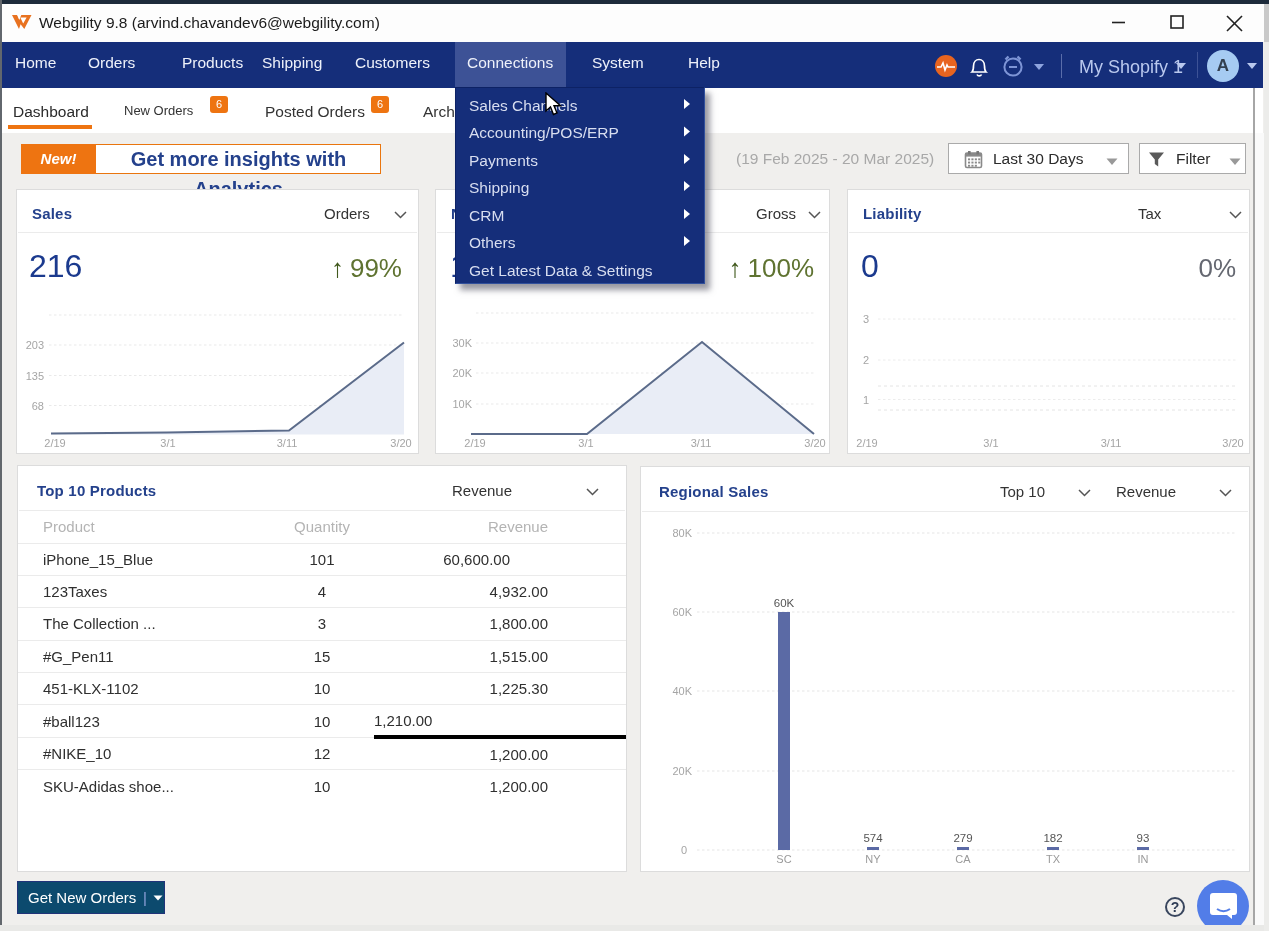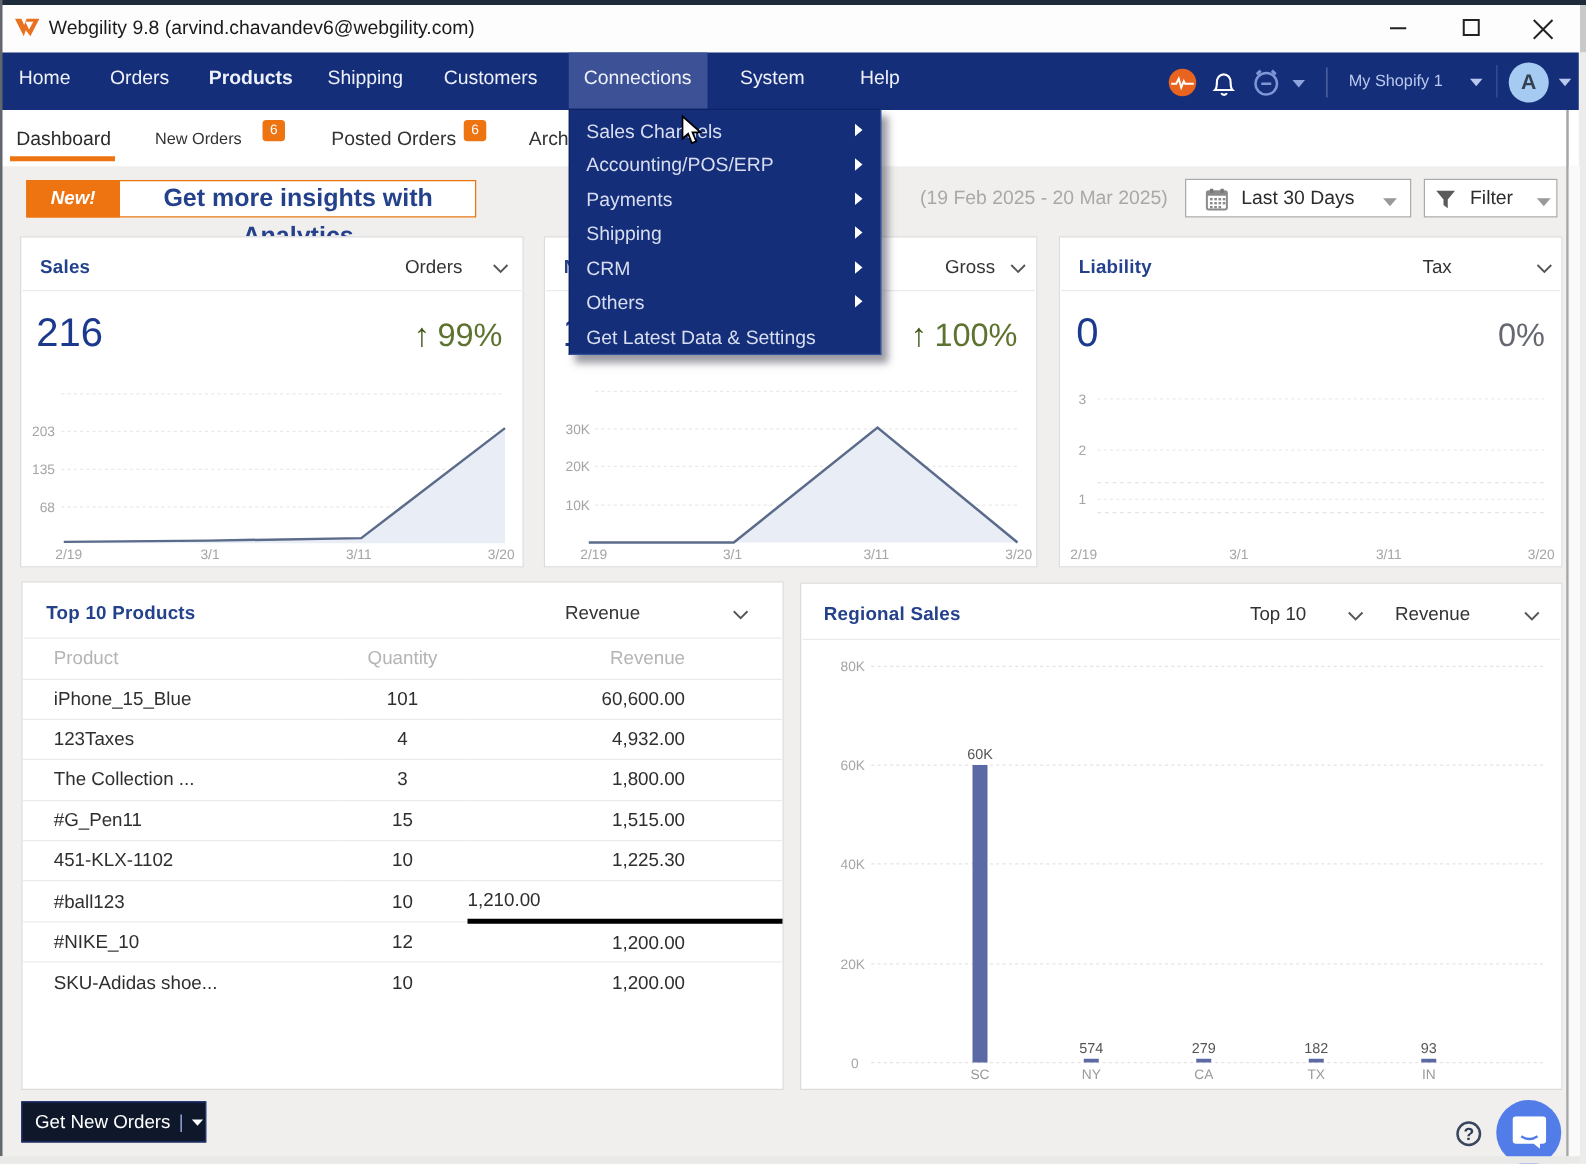--- a/index.html
+++ b/index.html
@@ -29,41 +29,41 @@
   <rect x="66" y="6" width="12" height="12" fill="none" stroke="#222" stroke-width="1.6"></rect>
   <line x1="122" y1="6" x2="137" y2="21" stroke="#222" stroke-width="1.6"></line>
   <line x1="137" y1="6" x2="122" y2="21" stroke="#222" stroke-width="1.6"></line>
 </svg>
 
 <div class="abs" style="left:0;top:42px;width:1263px;height:46px;background:#152e7a;"></div>
 <div class="abs" style="left:455px;top:42px;width:111px;height:46px;background:#3d5296;"></div>
 <div class="abs" style="top:54px;left:0;width:760px;height:22px;font-size:15.5px;color:#eef1fa;">
   <span class="abs" style="left:15px;">Home</span>
   <span class="abs" style="left:88px;">Orders</span>
-  <span class="abs" style="left:167px;font-weight:bold;">Products</span>
+  <span class="abs" style="left:182px;">Products</span>
   <span class="abs" style="left:262px;">Shipping</span>
   <span class="abs" style="left:355px;">Customers</span>
   <span class="abs" style="left:467px;">Connections</span>
   <span class="abs" style="left:592px;">System</span>
   <span class="abs" style="left:664px;margin-left:24px;">Help</span>
 </div>
 
 <svg class="abs" style="left:930px;top:50px;" width="125" height="34" viewBox="0 0 125 34">
   <circle cx="16" cy="16" r="11" fill="#e8641f"></circle>
   <polyline points="7,17 11,17 13,13 15,20 17,15 18,17 25,17" fill="none" stroke="#fff" stroke-width="1.6"></polyline>
   <path d="M42 22 c0,0 1.5,-1.5 1.5,-6 c0,-4 2.5,-6.5 5.5,-6.5 c3,0 5.5,2.5 5.5,6.5 c0,4.5 1.5,6 1.5,6 z" fill="none" stroke="#fff" stroke-width="1.7"></path>
   <path d="M47 24.5 a2.5 2.5 0 0 0 4.5 0" fill="none" stroke="#fff" stroke-width="1.7"></path>
   <circle cx="83" cy="17" r="8.6" fill="none" stroke="#7e95d6" stroke-width="2"></circle>
   <line x1="79" y1="17" x2="87" y2="17" stroke="#7e95d6" stroke-width="2"></line>
   <line x1="75.5" y1="9.5" x2="78.5" y2="6.5" stroke="#7e95d6" stroke-width="2.4"></line>
   <line x1="90.5" y1="9.5" x2="87.5" y2="6.5" stroke="#7e95d6" stroke-width="2.4"></line>
   <path d="M104 14 l10 0 l-5 6 z" fill="#8ea4de"></path>
 </svg>
 <div class="abs" style="left:1061px;top:54px;width:1px;height:24px;background:#5a6daa;"></div>
-<div class="abs" style="left:1079px;top:57px;font-size:13px;color:#b9c8ee;">My Shopify 1</div>
+<div class="abs" style="left:1079px;top:57px;font-size:18px;color:#b9c8ee;">My Shopify 1</div>
 <svg class="abs" style="left:1174px;top:61px;" width="14" height="10" viewBox="0 0 14 10">
     <path d="M2 2 l10 0 l-5 6 z" fill="#b9c8ee"></path>
   </svg>
 <div class="abs" style="left:1197px;top:52px;width:1px;height:26px;background:#3d5296;"></div>
 <div class="abs" style="left:1207px;top:50px;width:32px;height:32px;border-radius:50%;background:#a6cbf2;color:#33404f;font-size:17px;font-weight:bold;text-align:center;line-height:32px;">A</div>
 <svg class="abs" style="left:1245px;top:61px;" width="14" height="10" viewBox="0 0 14 10">
     <path d="M2 2 l10 0 l-5 6 z" fill="#b9c8ee"></path>
   </svg>
 
 <div class="abs" style="left:0;top:88px;width:1263px;height:45px;background:#ffffff;"></div>
@@ -228,21 +228,21 @@
         </colgroup>
       <tbody>
           <tr style="color:#b4b4b4;height:33px;">
         <td style="padding-left:25px;border-bottom:1px solid #ebebeb;">Product</td>
         <td style="text-align:center;border-bottom:1px solid #ebebeb;">Quantity</td>
         <td style="text-align:right;padding-right:78px;border-bottom:1px solid #ebebeb;">Revenue</td>
       </tr>
       <tr style="height:32.4px;margin-top:45px;">
             <td style="padding-left:25px;border-bottom:1px solid #ebebeb;">iPhone_15_Blue</td>
             <td style="text-align:center;border-bottom:1px solid #ebebeb;">101</td>
-            <td style="text-align:right;padding-right:78px;border-bottom:1px solid #ebebeb;">60,600.00</td>
+            <td style="text-align:right;padding-right:116px;border-bottom:1px solid #ebebeb;">60,600.00</td>
           </tr>
       <tr style="height:32.4px;">
             <td style="padding-left:25px;border-bottom:1px solid #ebebeb;">123Taxes</td>
             <td style="text-align:center;border-bottom:1px solid #ebebeb;">4</td>
             <td style="text-align:right;padding-right:78px;border-bottom:1px solid #ebebeb;">4,932.00</td>
           </tr>
       <tr style="height:32.4px;">
             <td style="padding-left:25px;border-bottom:1px solid #ebebeb;">The Collection ...</td>
             <td style="text-align:center;border-bottom:1px solid #ebebeb;">3</td>
             <td style="text-align:right;padding-right:78px;border-bottom:1px solid #ebebeb;">1,800.00</td>
@@ -320,21 +320,21 @@
     <g font-size="11" fill="#9a9a9a" text-anchor="middle">
       <text x="143" y="352">SC</text>
       <text x="232" y="352">NY</text>
       <text x="322" y="352">CA</text>
       <text x="412" y="352">TX</text>
       <text x="502" y="352">IN</text>
     </g>
   </svg>
 </div>
 
-<div class="abs" style="left:17px;top:881px;width:148px;height:33px;background:#0f172a;border:1px solid #203379;color:#fff;font-size:15px;line-height:31px;white-space:nowrap;">
+<div class="abs" style="left:17px;top:881px;width:148px;height:33px;background:#0c4a6e;border:1px solid #203379;color:#fff;font-size:15px;line-height:31px;white-space:nowrap;">
   <span style="position:absolute;left:10px;">Get New Orders</span>
   <span style="position:absolute;left:125px;color:#8fa0d8;">|</span>
   <svg style="position:absolute;left:134px;top:12px;" width="12" height="8" viewBox="0 0 12 8">
       <path d="M1.5 1.5 l9 0 l-4.5 5 z" fill="#fff"></path>
     </svg>
 </div>
 
 <div class="abs" style="left:1165px;top:897px;width:20px;height:20px;border:2px solid #39465e;border-radius:50%;color:#2f3c55;font-size:14px;font-weight:bold;text-align:center;line-height:17px;">?</div>
 <div class="abs" style="left:1197px;top:880px;width:52px;height:52px;border-radius:50%;background:#527de8;"></div>
 <svg class="abs" style="left:1210px;top:893px;" width="27" height="26" viewBox="0 0 27 26">

